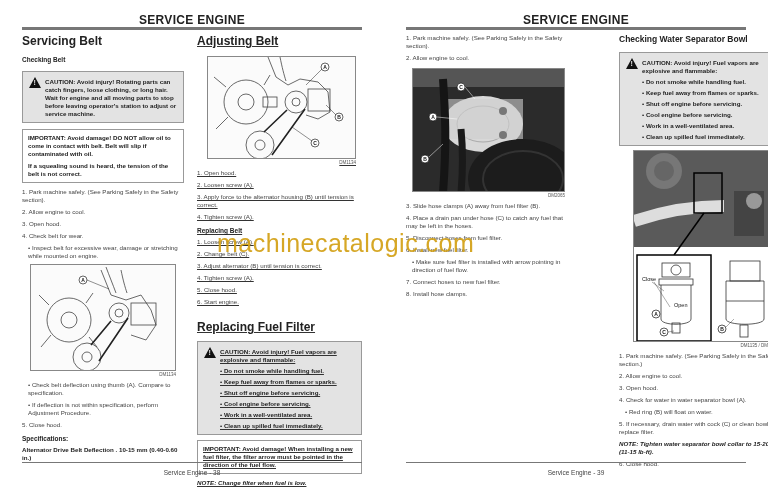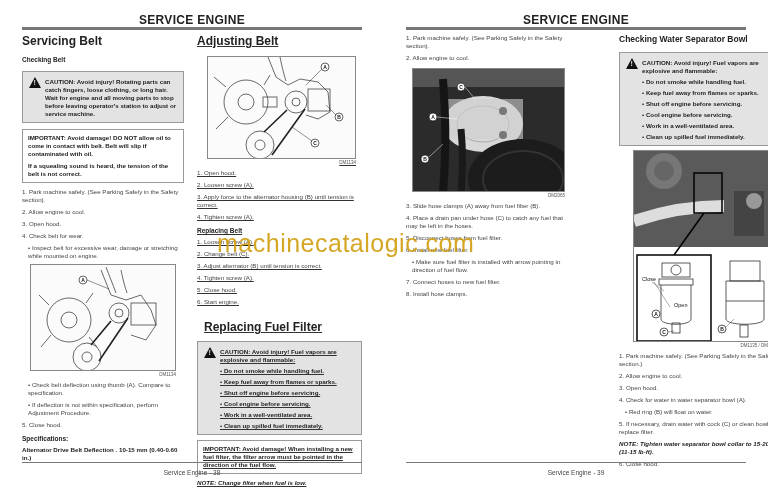--- a/index.html
+++ b/index.html
@@ -155,21 +155,21 @@
     <div class="p">4. Tighten screw (A).</div>
 
     <div class="h4">Replacing Belt</div>
     <div class="p">1. Loosen screw (A).</div>
     <div class="p">2. Change belt (C).</div>
     <div class="p">3. Adjust alternator (B) until tension is correct.</div>
     <div class="p">4. Tighten screw (A).</div>
     <div class="p">5. Close hood.</div>
     <div class="p">6. Start engine.</div>
 
-    <div class="h2" style="margin-top:14px; margin-bottom:7px;margin-left:7px;">Replacing Fuel Filter</div>
+    <div class="h2" style="margin-top:14px; margin-bottom:7px;">Replacing Fuel Filter</div>
     <div class="caution" style="margin-bottom:5px;">
       <span class="warn-icon"></span>
       <div class="ctext">CAUTION: Avoid injury!  Fuel vapors are explosive and flammable:</div>
       <div class="bullet">• Do not smoke while handling fuel.</div>
       <div class="bullet">• Keep fuel away from flames or sparks.</div>
       <div class="bullet">• Shut off engine before servicing.</div>
       <div class="bullet">• Cool engine before servicing.</div>
       <div class="bullet">• Work in a well-ventilated area.</div>
       <div class="bullet">• Clean up spilled fuel immediately.</div>
     </div>

